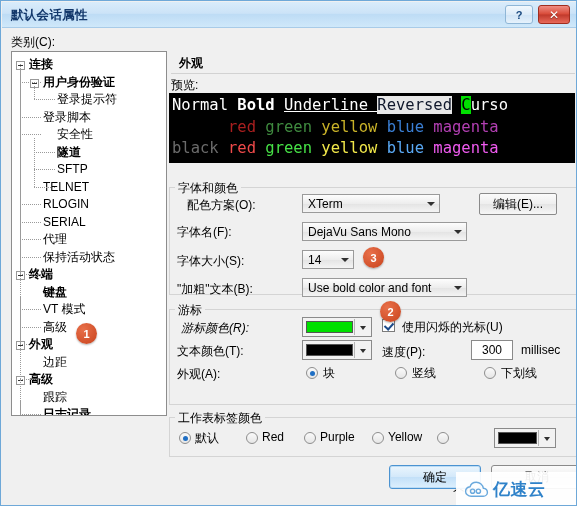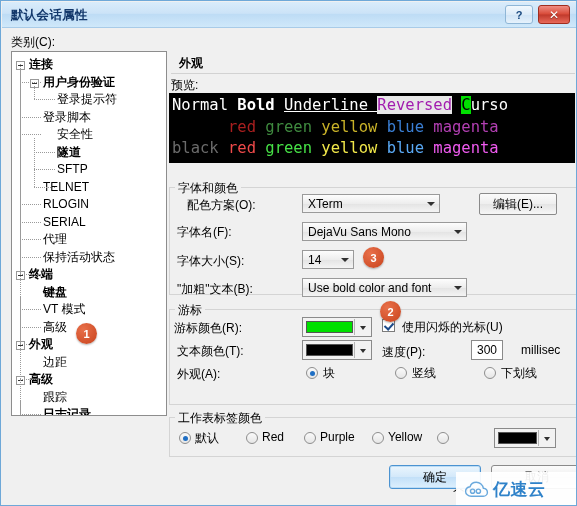--- a/index.html
+++ b/index.html
@@ -89,21 +89,21 @@
   .pvline{
     position:absolute;left:2px;white-space:pre;
     font-family:"DejaVu Sans Mono","Liberation Mono",monospace;
     font-size:15.5px;letter-spacing:0px;
   }
   .pv1{top:2px;}
   .pv2{top:24px;}
   .pv3{top:45px;}
   .seg{display:inline;}
   .u{text-decoration:underline;}
-  .rev{background:#e8e8e8;color:#a21caf;}
+  .rev{background:#e8e8e8;color:#0f172a;}
   .curblk{background:#00e000;color:#000;}
   
   .gbox{position:absolute;border:1px solid #d4d4d4;background:transparent;}
   .gtitle{position:absolute;background:#f0f0f0;padding:0 3px;font-size:12px;}
   
   .lab{position:absolute;font-size:12px;white-space:nowrap;}
   .combo{
     position:absolute;height:19px;
     background:linear-gradient(to bottom,#fdfdfd,#ededed 50%,#e3e3e3 51%,#f4f4f4);
     border:1px solid #9a9a9a;box-sizing:border-box;cursor:pointer;
@@ -292,21 +292,21 @@
 
     <div class="lab" style="left:6px;top:230px;">"加粗"文本(B):</div>
     <div class="combo" style="left:131px;top:227px;width:165px;">
       <div class="val">Use bold color and font</div>
       <div class="arr"></div>
     </div>
 
     <div class="gbox" style="left:-2px;top:258px;width:406px;height:94px;"></div>
     <div class="gtitle" style="left:4px;top:251px;">游标</div>
 
-    <div class="lab" style="left:3px;top:269px;">游标颜色(R):</div>
+    <div class="lab" style="left:10px;top:269px;font-style:italic;">游标颜色(R):</div>
     <div class="swatch" style="left:131px;top:266px;width:70px;">
       <div class="cell" id="cur-color-cell" style="right: 18px; background: rgb(0, 224, 0);"></div>
       <div class="sep"></div>
       <div class="arr"></div>
     </div>
 
     <div class="lab" style="left:6px;top:292px;">文本颜色(T):</div>
     <div class="swatch" style="left:131px;top:289px;width:70px;">
       <div class="cell" id="txt-color-cell" style="right: 18px; background: rgb(0, 0, 0);"></div>
       <div class="sep"></div>
@@ -319,21 +319,21 @@
     <div class="lab" style="left:152px;top:314px;">块</div>
     <div class="radio" id="ap1" style="left:224px;top:316px;"></div>
     <div class="lab" style="left:241px;top:314px;">竖线</div>
     <div class="radio" id="ap2" style="left:313px;top:316px;"></div>
     <div class="lab" style="left:330px;top:314px;">下划线</div>
 
     <div class="chk on" id="blink-chk" style="left:211px;top:268px;"></div>
     <div class="lab" style="left:231px;top:268px;">使用闪烁的光标(U)</div>
 
     <div class="lab" style="left:211px;top:293px;">速度(P):</div>
-    <div class="txtin" style="left:300px;top:289px;width:32px;">300</div>
+    <div class="txtin" style="left:300px;top:289px;width:42px;">300</div>
     <div class="lab" style="left:350px;top:292px;">millisec</div>
 
     <div class="gbox" style="left:-2px;top:366px;width:406px;height:38px;"></div>
     <div class="gtitle" style="left:4px;top:359px;">工作表标签颜色</div>
 
     <div class="radio on" id="tc0" style="left:8px;top:381px;"></div>
     <div class="lab" style="left:24px;top:379px;">默认</div>
     <div class="radio" id="tc1" style="left:75px;top:381px;"></div>
     <div class="lab" style="left:91px;top:379px;">Red</div>
     <div class="radio" id="tc2" style="left:133px;top:381px;"></div>

